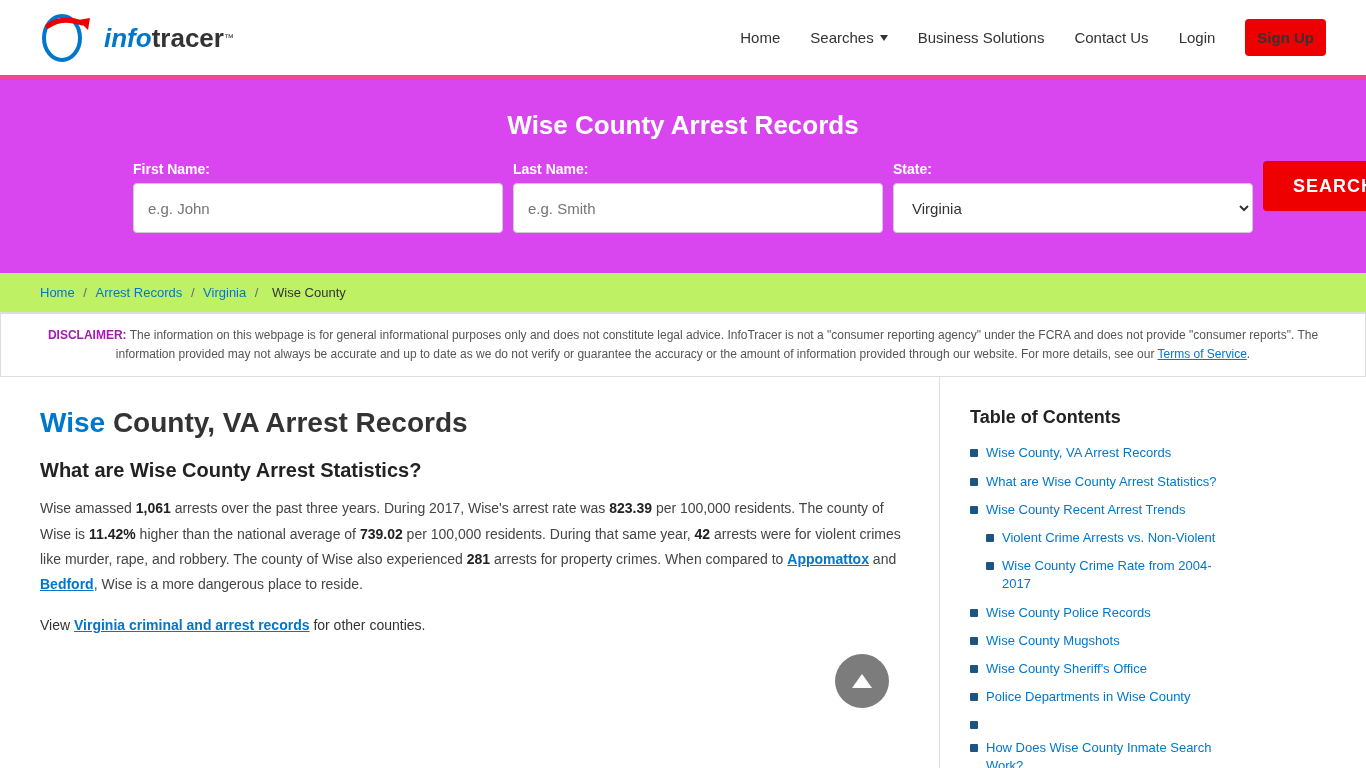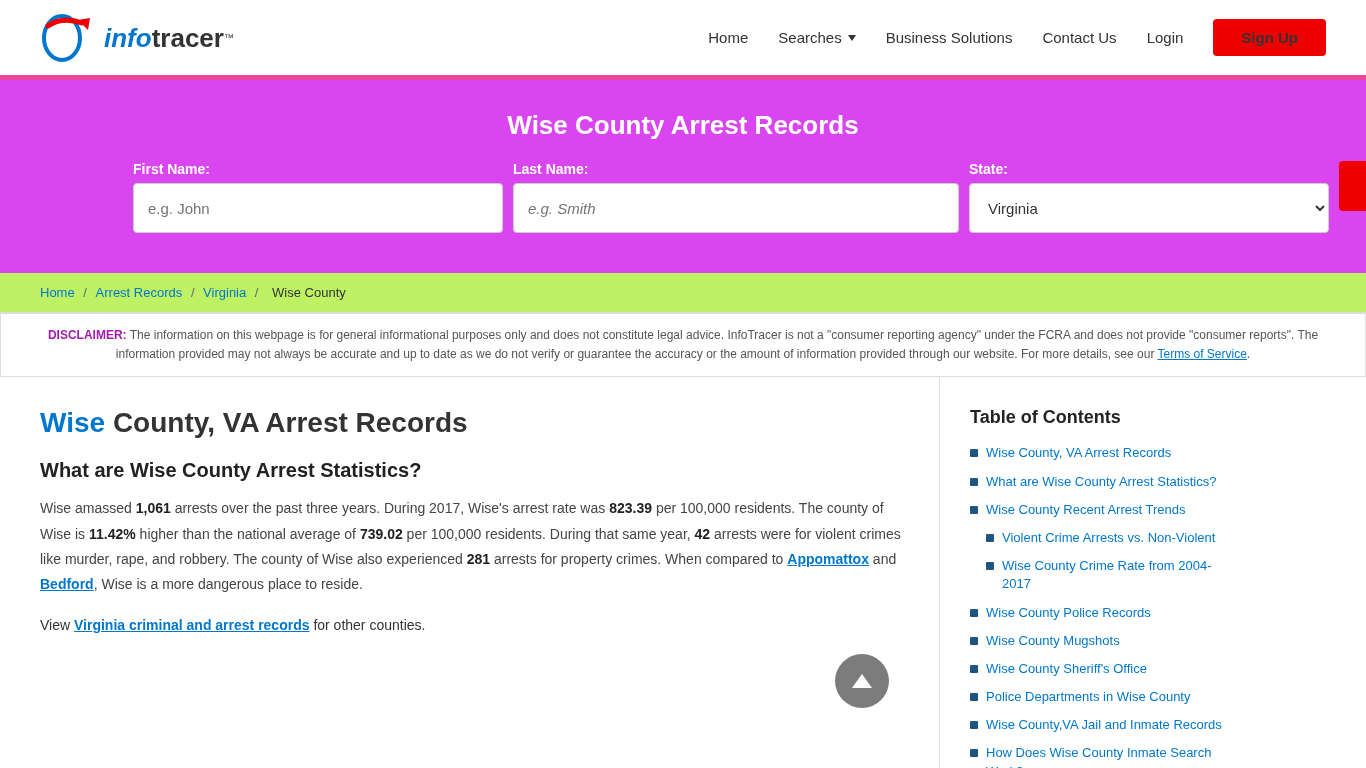--- a/index.html
+++ b/index.html
@@ -16,21 +16,21 @@
       height: 80px;
     }
     .logo-area { display: flex; align-items: center; }
     .nav { display: flex; align-items: center; gap: 30px; }
     .nav a { text-decoration: none; color: #333; font-size: 15px; }
     .nav-searches { display: flex; align-items: center; gap: 4px; }
     .nav-btn-login { text-decoration: none; color: #333; font-size: 15px; }
     .nav-btn-signup {
       background: #e00;
       color: #fff;
-      padding: 10px 28px;
+      padding: 10px 12px;
       border-radius: 4px;
       text-decoration: none;
       font-size: 15px;
       font-weight: bold;
     }
     .chevron-down { display: inline-block; width: 0; height: 0; border-left: 4px solid transparent; border-right: 4px solid transparent; border-top: 6px solid #333; margin-left: 2px; vertical-align: middle; }
 
     
     .hero {
       background: #d946ef;
@@ -45,21 +45,21 @@
     .form-group input {
       height: 50px;
       border: 1px solid #ccc;
       border-radius: 4px;
       padding: 0 14px;
       font-size: 15px;
       background: #fff;
       color: #999;
     }
     .form-group-first input { width: 370px; }
-    .form-group-last input { width: 446px; font-style: italic; }
+    .form-group-last input { width: 370px; }
     .form-group-state select {
       height: 50px;
       border: 1px solid #ccc;
       border-radius: 4px;
       padding: 0 14px;
       font-size: 15px;
       background: #fff;
       color: #333;
       width: 360px;
       cursor: pointer;
@@ -278,21 +278,20 @@
           <li>
             <div class="toc-bullet"></div>
             <a href="#">Wise County Sheriff's Office</a>
           </li>
           <li>
             <div class="toc-bullet"></div>
             <a href="#">Police Departments in Wise County</a>
           </li>
           <li>
             <div class="toc-bullet"></div>
-            <a href="#">Wise County,VA Jail and Inmate Records</a>
           </li>
           <li>
             <div class="toc-bullet"></div>
             <a href="#">How Does Wise County Inmate Search Work?</a>
           </li>
         </ul>
     </div>
   </div>
 </div>
 

